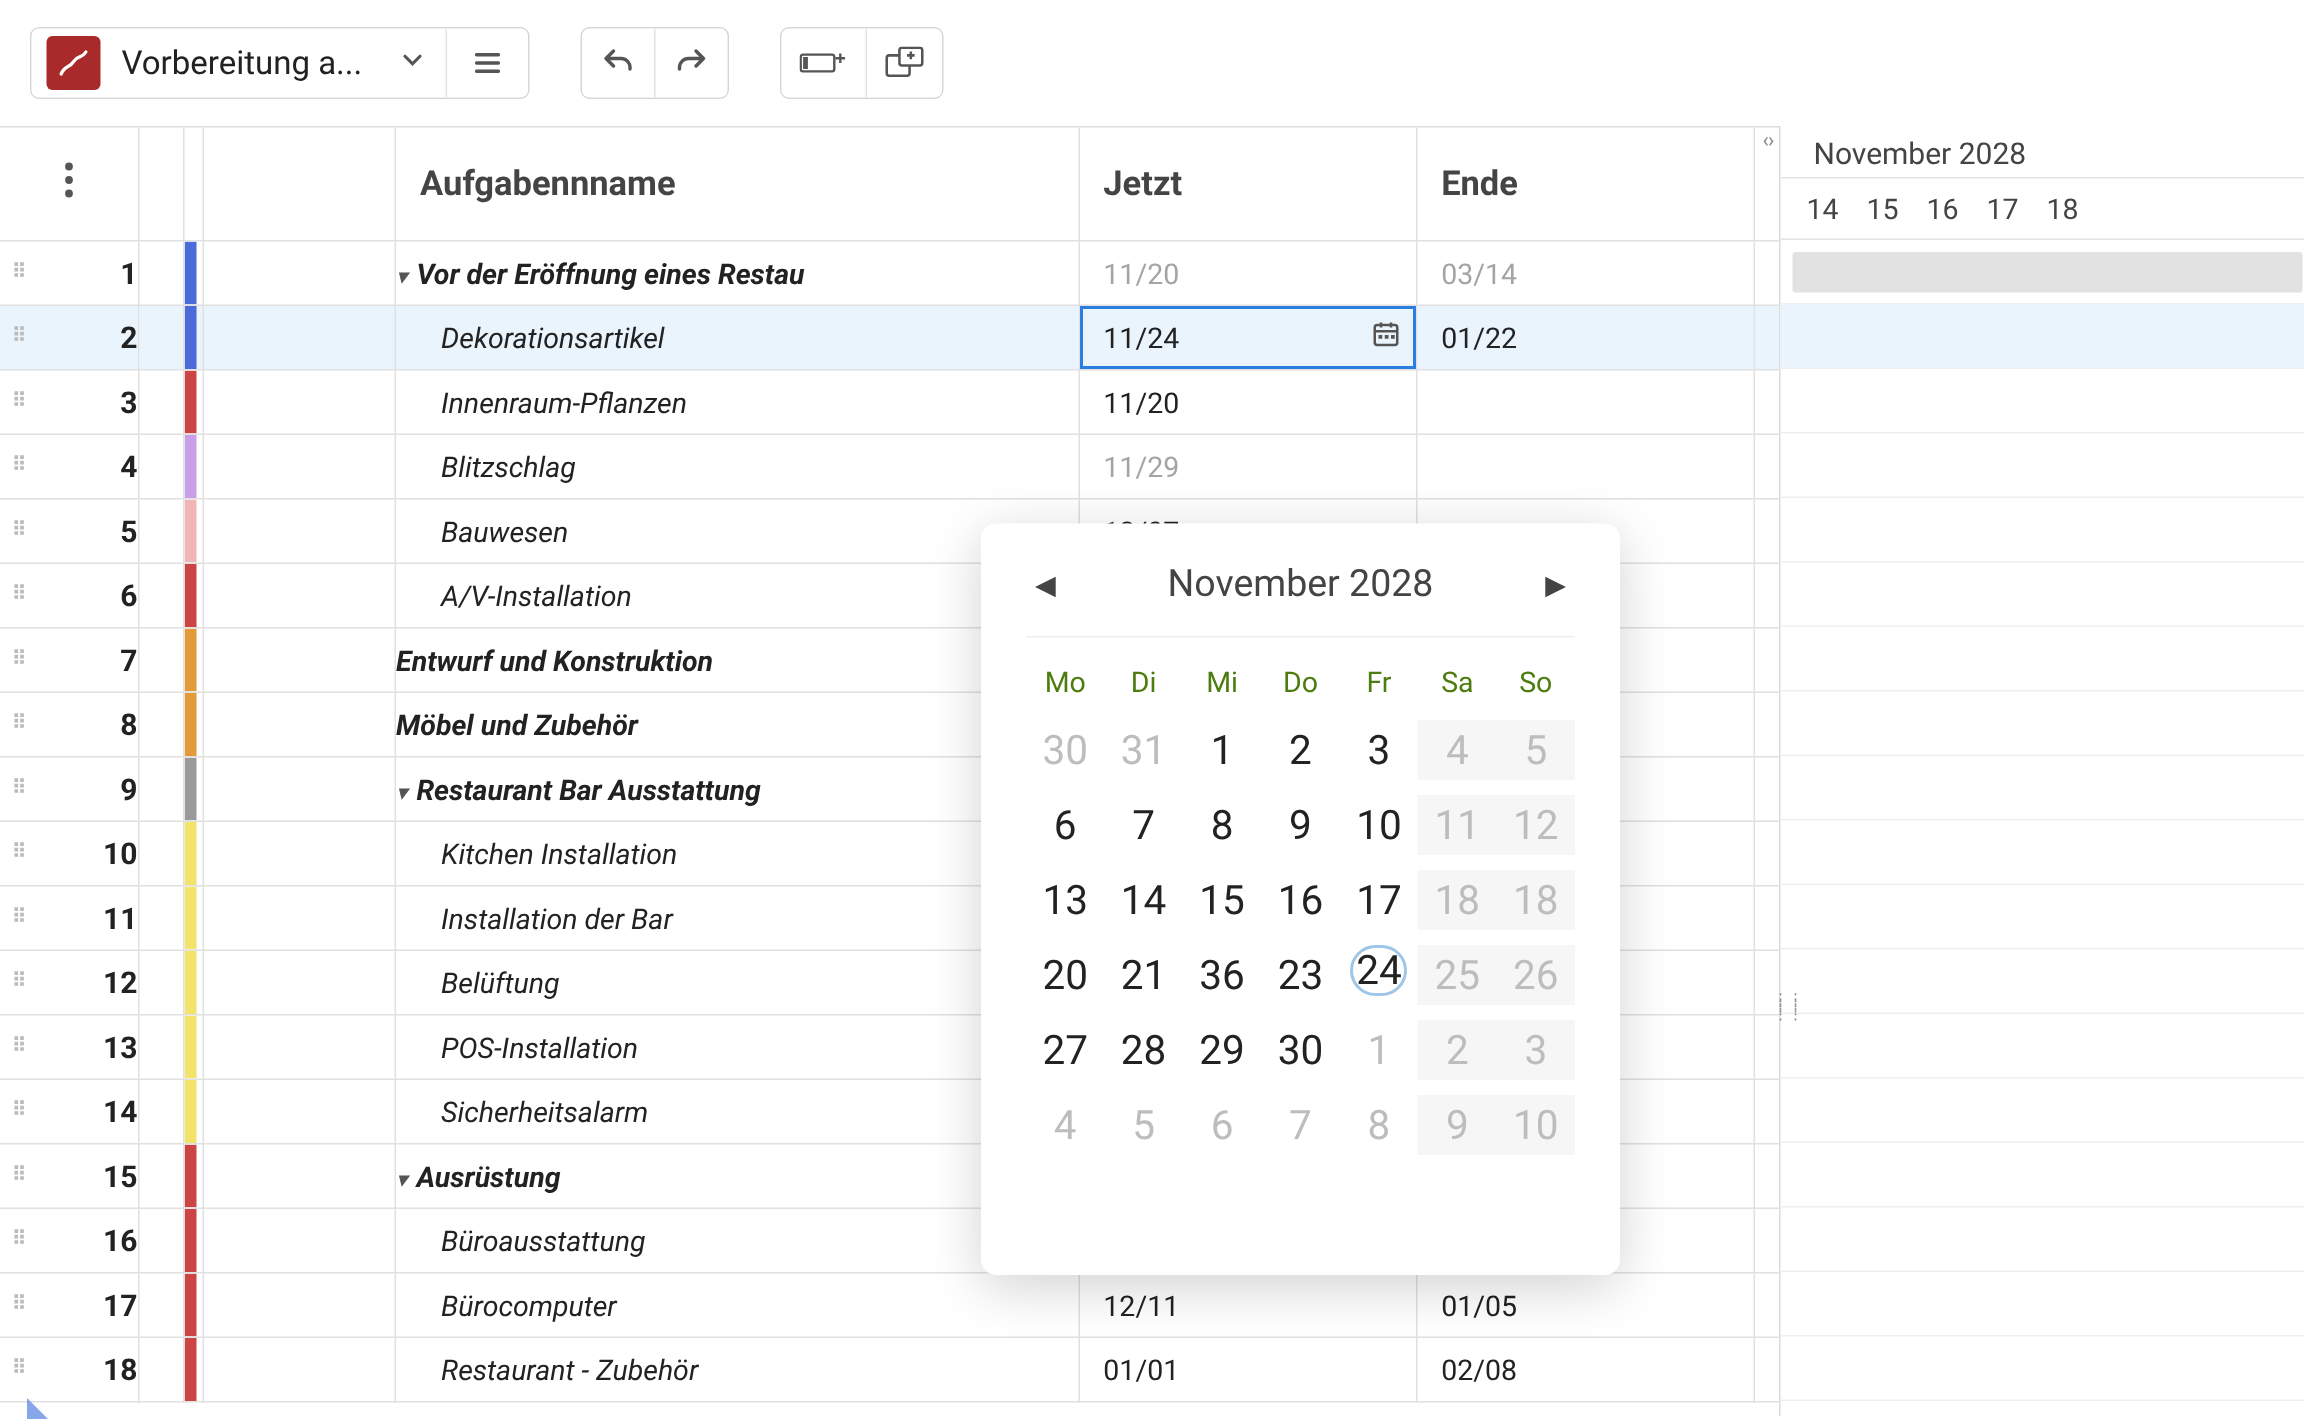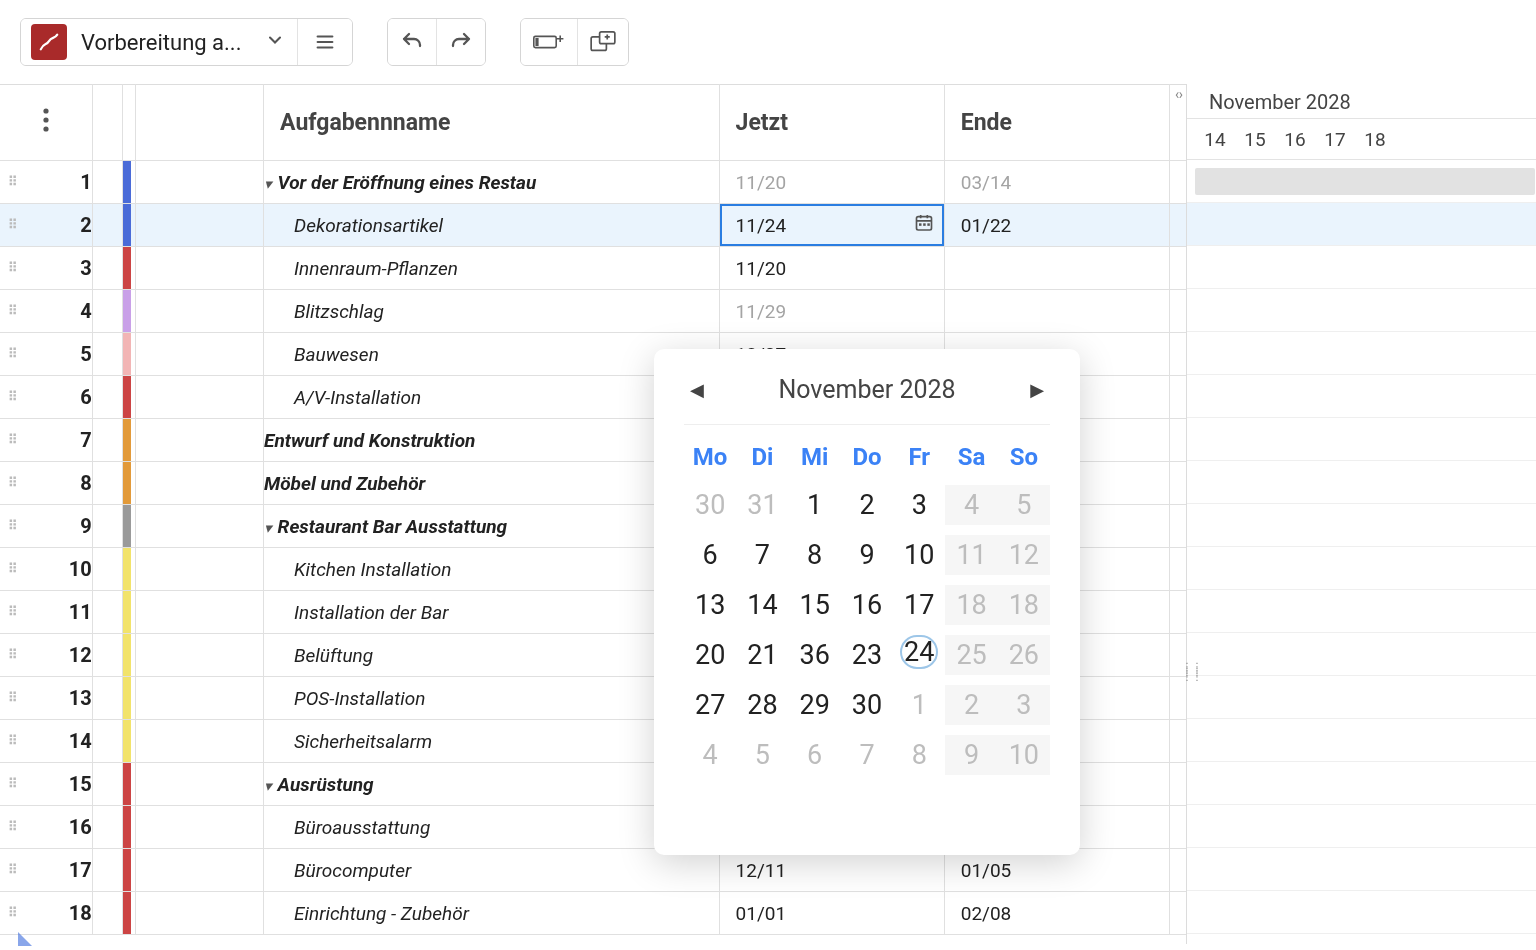--- a/index.html
+++ b/index.html
@@ -257,21 +257,21 @@
   }
   .dp-prev { left: 6px; }
   .dp-next { right: 6px; }
   .dp-grid {
     display:grid;
     grid-template-columns: repeat(7, 1fr);
     text-align:center;
     margin-top: 14px;
     row-gap: 10px;
   }
-  .dp-dow { font-size: 24px; color:#3b82f6; font-weight:700; padding:4px 0;}
+  .dp-dow { font-size: 19px; color:#4d7c0f; font-weight:400; padding:4px 0;}
   .dp-day {
     font-size: 27px;
     color:#222;
     padding: 4px 0;
     cursor:pointer;
   }
   .dp-day.other { color:#bdbdbd; }
   .dp-day.wknd { color:#bdbdbd; background:#f6f6f6; }
   .dp-day.wknd.other { background:#f6f6f6; }
   .dp-day.selected {
@@ -726,21 +726,21 @@
           </td>
           <td class="mile-cell"><span class="checkbox"></span></td>
         </tr>
         <tr>
           <td class="rownum"><span class="drag-dots">⠿</span>18</td>
           <td class="exp-cell"></td>
           <td class="colorbar-wrap">
             <span class="colorbar" style="background:#c44"></span>
           </td>
           <td></td>
-          <td class="task-cell child"><span>Einrichtung - Zubehör</span></td>
+          <td class="task-cell child"><span>Restaurant - Zubehör</span></td>
           <td>
             <div class="cell-pad">01/01</div>
           </td>
           <td>
             <div class="cell-pad">02/08</div>
           </td>
           <td>
             <div class="cell-pad">29 tage</div>
           </td>
           <td class="mile-cell"><span class="checkbox"></span></td>

